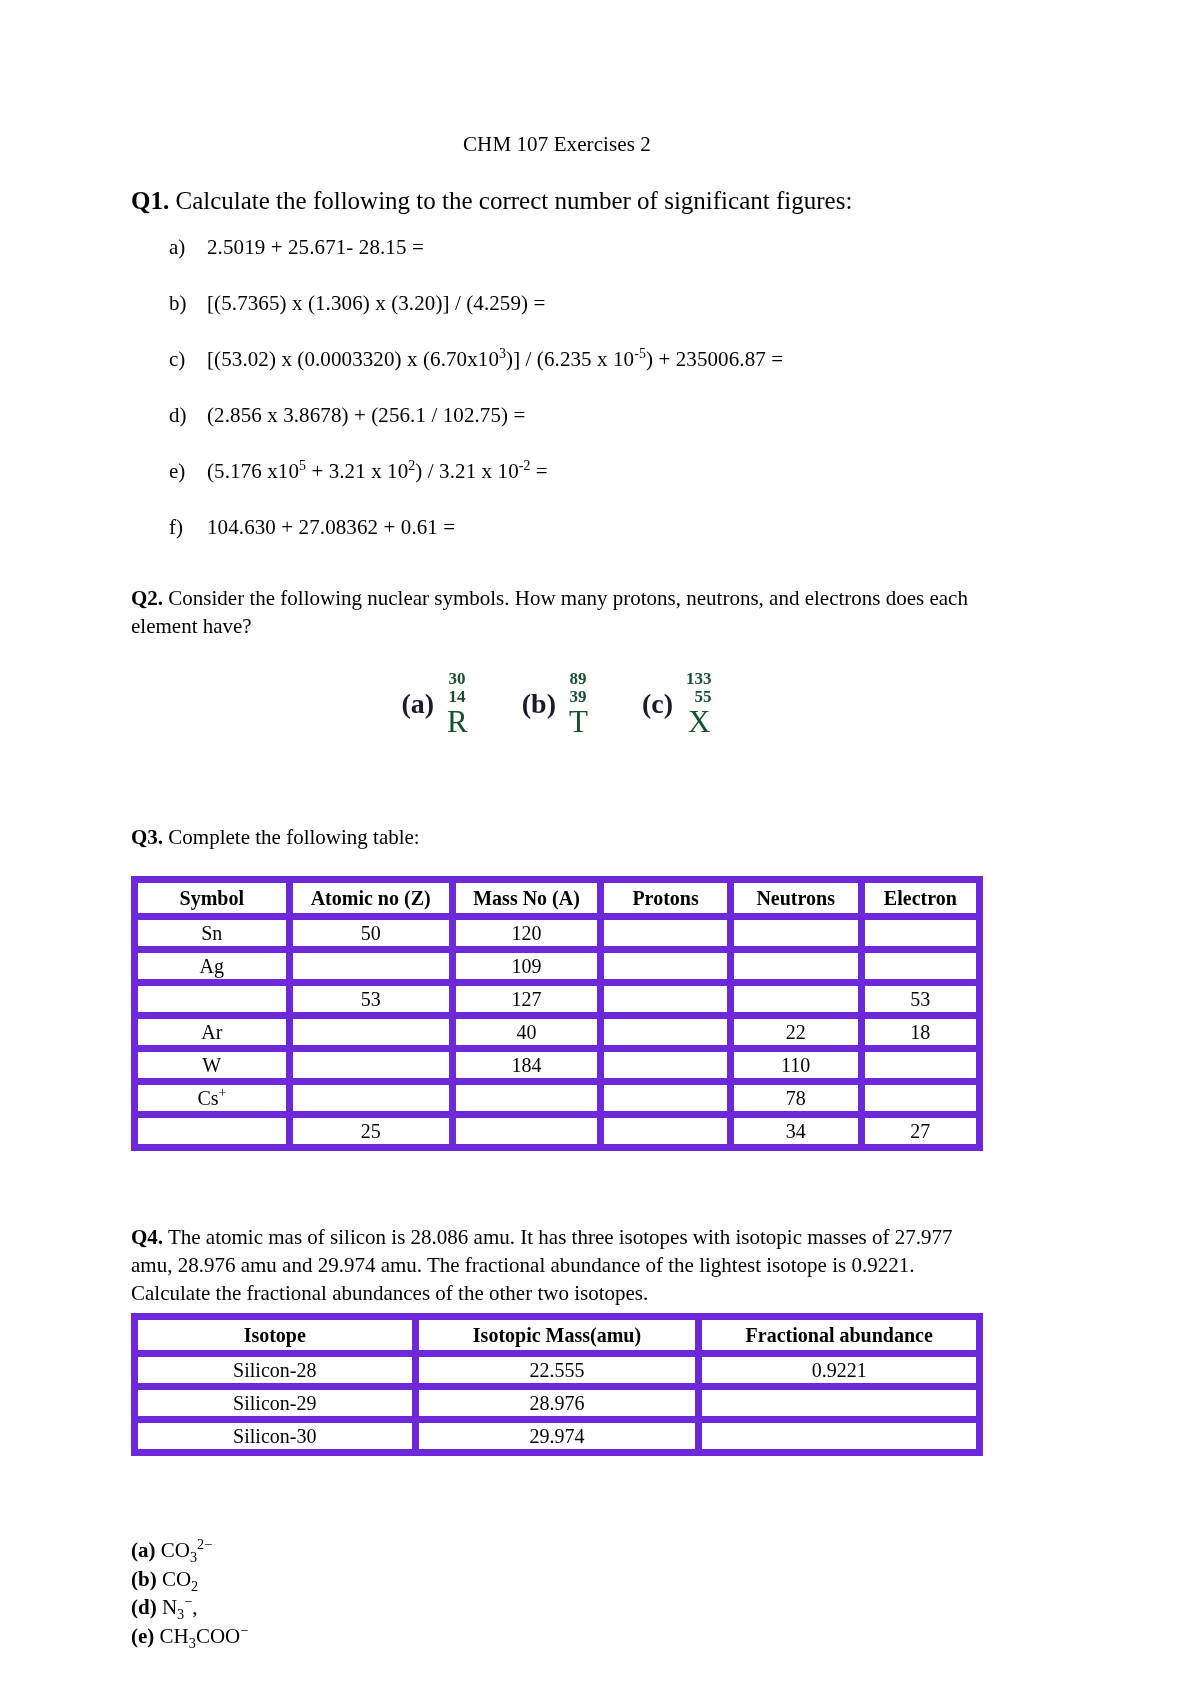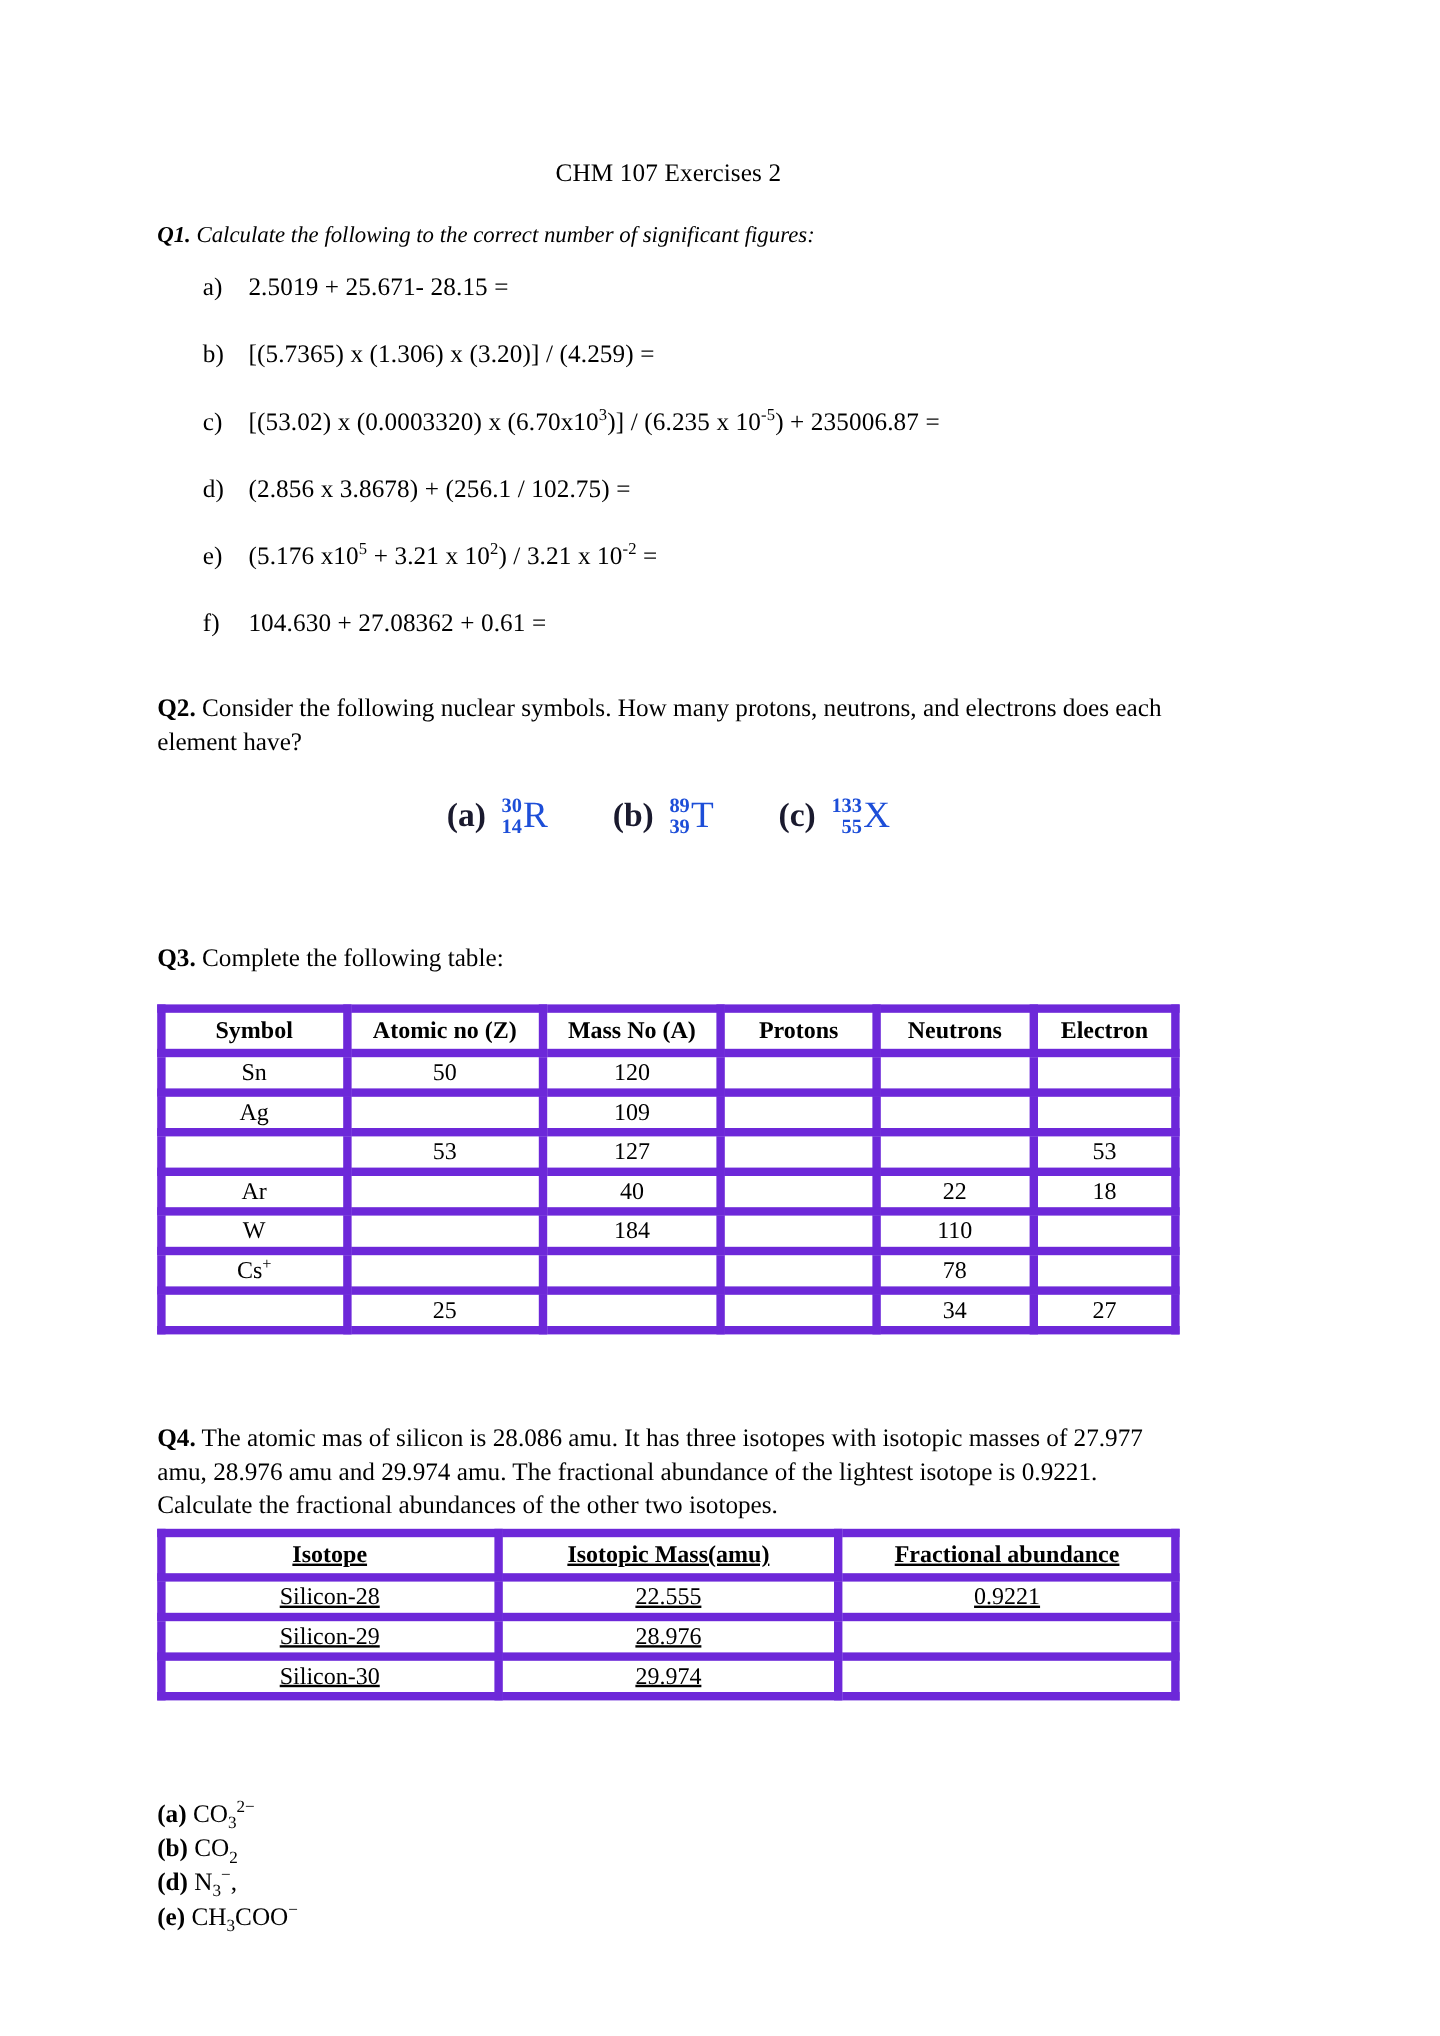--- a/index.html
+++ b/index.html
@@ -27,23 +27,22 @@
     width: 852px;
   }
   .doc-title {
     text-align: center;
     font-size: 21px;
     line-height: 1.2;
     margin-top: 132px;
     letter-spacing: 0.1px;
   }
   .q-block {
-    font-size: 19px;
+    font-size: 25px;
     line-height: 1.32;
-    font-style: italic;
   }
   .q-label {
     font-weight: bold;
   }
   .q1-intro {
     margin-top: 27px;
   }
   .q-list {
     margin-top: 18px;
     margin-left: 38px;
@@ -88,21 +87,23 @@
     align-items: center;
     gap: 13px;
   }
   .nuclear-item .nlabel {
     font-weight: bold;
     font-size: 28px;
     color: #1a1a2e;
   }
   .isotope {
     display: inline-flex;
-    color: #1d4ed8;
+    align-items: center;
+    color: #14532d;
+    flex-direction: column;
   }
   .isotope .nums {
     display: inline-flex;
     flex-direction: column;
     align-items: flex-end;
     font-size: 17px;
     line-height: 1.04;
     margin-right: 1px;
     font-weight: 600;
   }
@@ -148,21 +149,20 @@
   }
   .q4-table-wrap {
     margin-top: 6px;
   }
   .q4-table col.d0 { width: 33.2%; }
   .q4-table col.d1 { width: 33.6%; }
   .q4-table col.d2 { width: 33.2%; }
   .q4-table th, .q4-table td {
     height: 27px;
     font-weight: normal;
-    text-decoration: underline;
   }
   .q4-table thead th {
     font-weight: normal;
   }
   .q5-block {
     margin-top: 80px;
     font-size: 21px;
     line-height: 1.36;
   }
   .q5-item {

